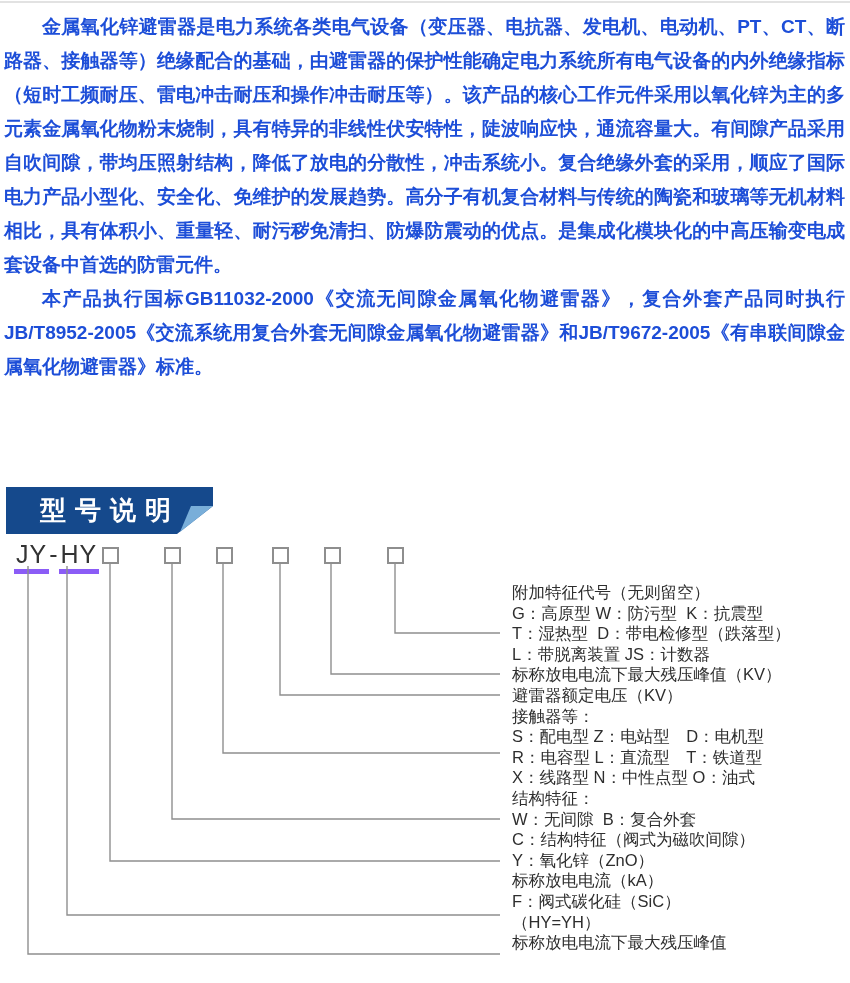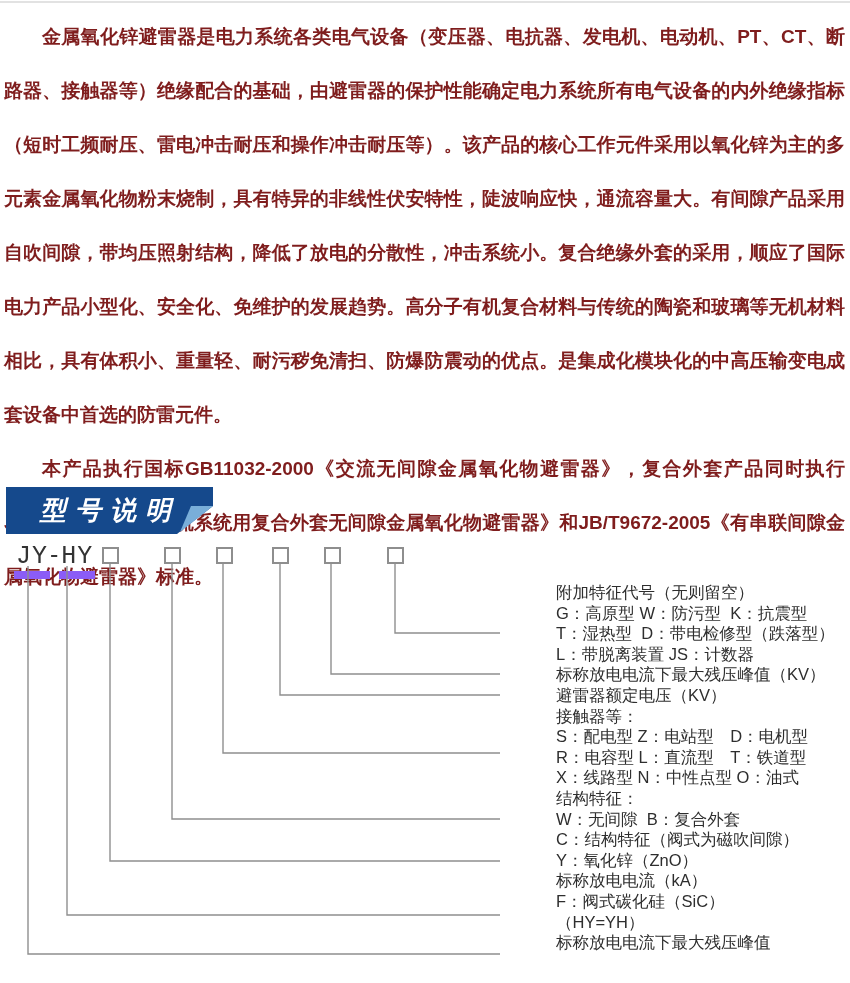--- a/index.html
+++ b/index.html
@@ -15,30 +15,30 @@
     position: absolute;
     top: 1px; left: 0;
     width: 100%; height: 2px;
     background: #e2e2e2;
   }
   .intro {
     position: absolute;
     top: 10px; left: 4px;
     width: 841px;
     font-size: 19px;
-    line-height: 54px;
+    line-height: 34px;
     font-weight: 600;
-    color: #7f1d1d;
+    color: #1d4ed8;
     text-align: justify;
   }
   .intro p { margin: 0; text-indent: 2em; }
   .banner {
     position: absolute;
     left: 6px; top: 487px;
-    width: 212px; height: 47px; font-style: italic;
+    width: 212px; height: 47px;
   }
   .banner svg { position: absolute; left: 0; top: 0; }
   .banner-title {
     position: absolute;
     left: 34px; top: 0;
     height: 47px;
     line-height: 46px;
     color: #ffffff;
     font-size: 26px;
     font-weight: bold;
@@ -49,42 +49,40 @@
     position: absolute;
     left: 14px; top: 540px;
     font-size: 25px;
     color: #333333;
     letter-spacing: 1px;
     white-space: nowrap;
   }
   .model-code .u {
     display: inline-block;
     padding: 0 2px;
-    border-bottom: 8px solid #8b5cf6;
-    font-family: Liberation Mono, monospace;
+    border-bottom: 5px solid #8b5cf6;
   }
   .code-box {
     position: absolute;
     top: 547px;
     width: 13px; height: 13px;
     border: 2px solid #8e8e8e;
     background: #ffffff;
     box-sizing: content-box;
   }
   .connectors {
     position: absolute;
     left: 0; top: 0;
     pointer-events: none;
   }
   .legend {
     position: absolute;
     left: 512px; top: 582px;
     font-size: 16.5px;
     color: #2e2e2e;
-    margin-left: 44px;
   }
   .legend-line {
     height: 20.6px;
     line-height: 20.6px;
     white-space: pre;
   }
 </style>
 </head>
 <body>
 

